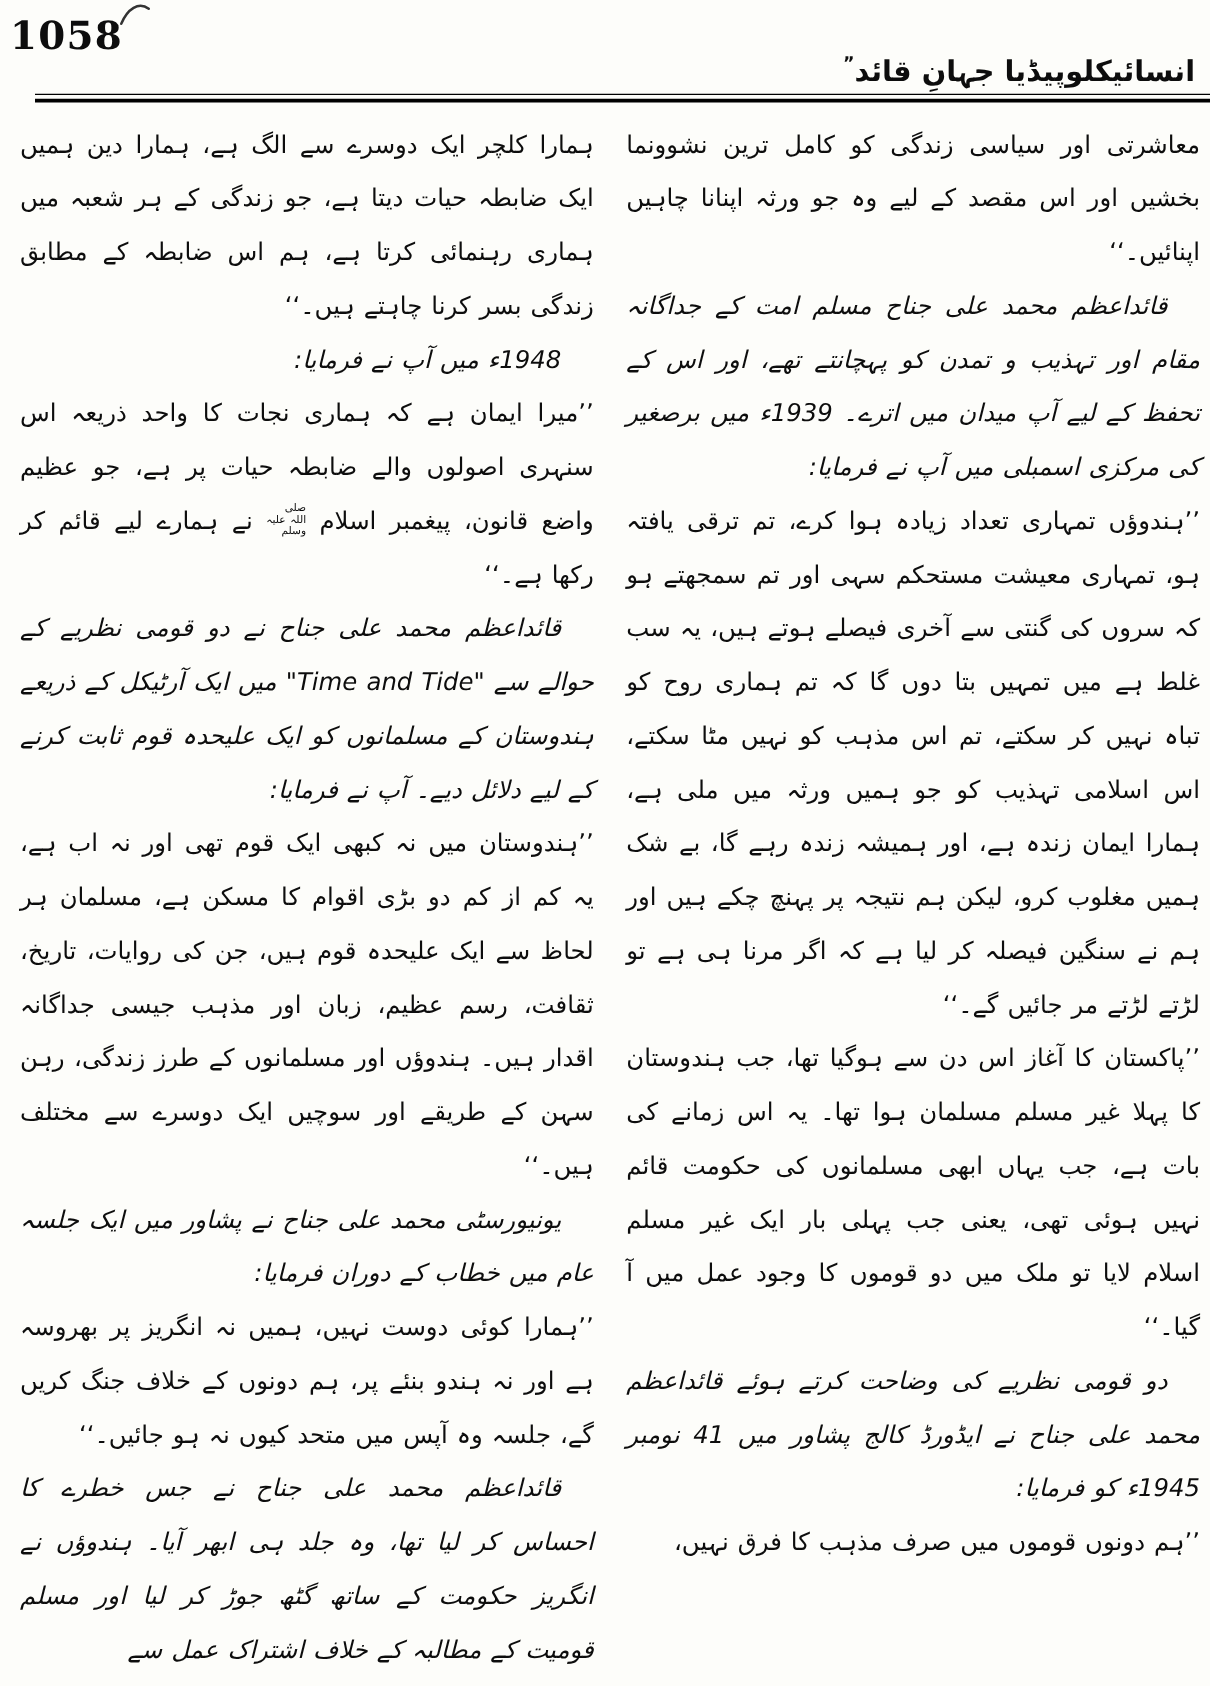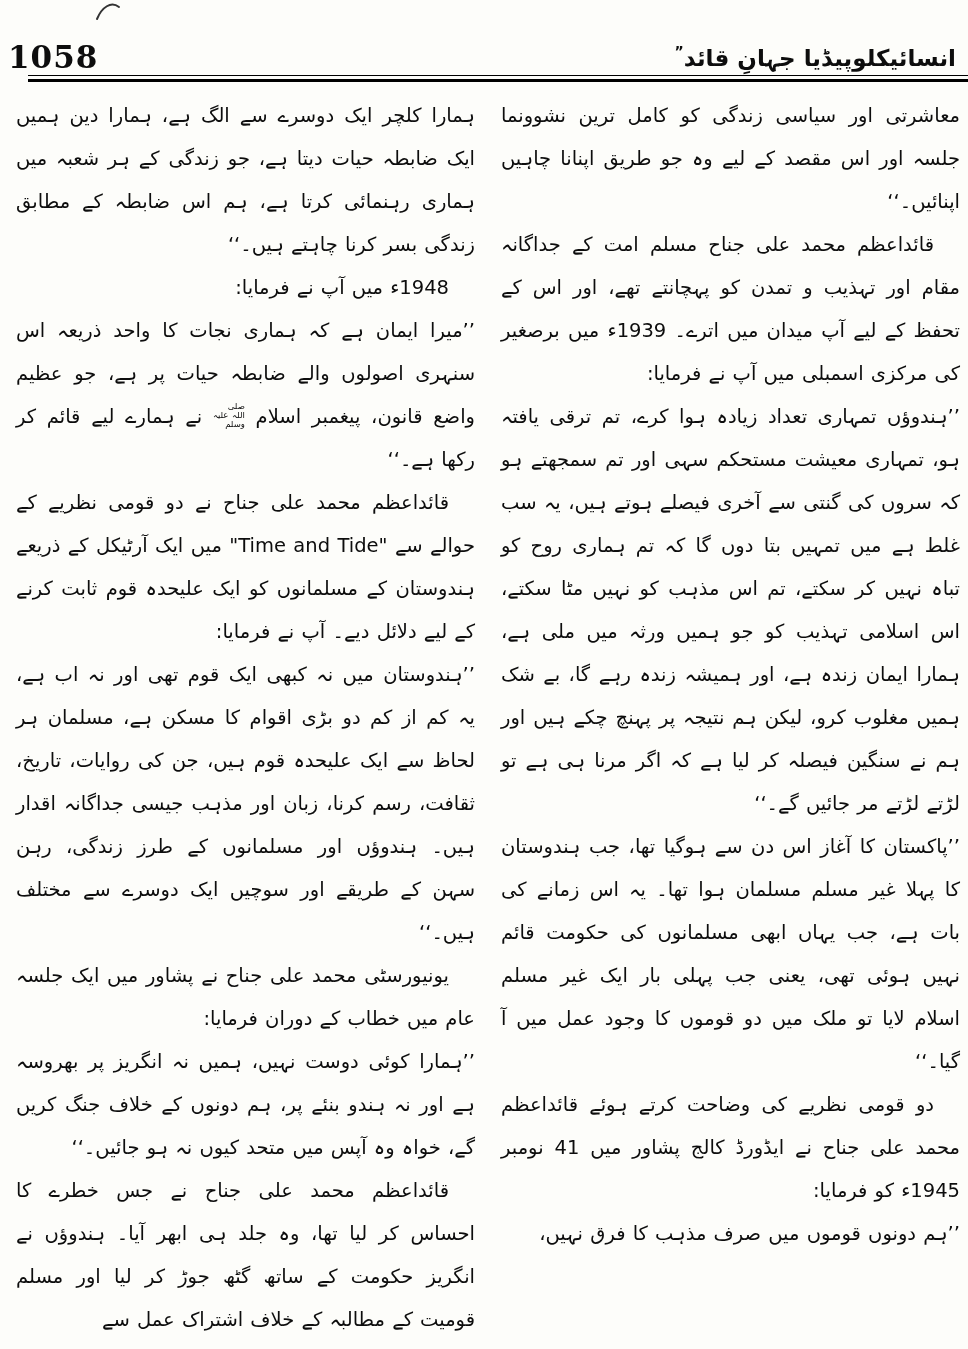--- a/index.html
+++ b/index.html
@@ -9,21 +9,21 @@
     margin:0 auto;
     background:#fdfdfa;
     overflow:hidden;
     font-family:"DejaVu Sans", sans-serif;
     color:#0d0d0d;
   }
   
   .header {
     display:flex;
     justify-content:space-between;
-    align-items:flex-end;
+    align-items:flex-start;
     padding:4px 10px 0 8px;
   }
   .page-number {
     font-family:"DejaVu Serif", serif;
     font-weight:bold;
     font-size:31px;
     letter-spacing:1px;
     line-height:1.1;
     padding-top:8px;
   }
@@ -62,21 +62,21 @@
     width:459px;
     direction:rtl;
   }
   .col p {
     margin:0;
     font-size:19.5px;
     line-height:43px;
     text-align:justify;
     word-spacing:1px;
   }
-  .para { text-indent:26px; }
+  .para { text-indent:26px;font-style:italic; }
   .quote, .quote-cont {
     margin-right:13px;
     margin-left:46px;
   }
   .sallallahu {
     display:inline-block;
     width:32px;
     font-size:8.5px;
     line-height:1.05;
     text-align:right;
@@ -95,33 +95,33 @@
 
   <div class="header">
     <div class="page-number">1058</div>
     <div class="header-title"><span>انسائیکلوپیڈیا جہانِ قائد</span><span class="title-mark">”</span></div>
   </div>
   <div class="header-rule"></div>
 
   <div class="columns">
 
     <div class="col">
-      <p class="quote-cont">معاشرتی اور سیاسی زندگی کو کامل ترین نشوونما جلسہ اور اس مقصد کے لیے وہ جو طریق اپنانا چاہیں اپنائیں۔‘‘</p>
+      <p class="quote-cont">معاشرتی اور سیاسی زندگی کو کامل ترین نشوونما بخشیں اور اس مقصد کے لیے وہ جو ورثہ اپنانا چاہیں اپنائیں۔‘‘</p>
       <p class="para">قائداعظم محمد علی جناح مسلم امت کے جداگانہ مقام اور تہذیب و تمدن کو پہچانتے تھے، اور اس کے تحفظ کے لیے آپ میدان میں اترے۔ 1939ء میں برصغیر کی مرکزی اسمبلی میں آپ نے فرمایا:</p>
       <p class="quote">’’ہندوؤں تمہاری تعداد زیادہ ہوا کرے، تم ترقی یافتہ ہو، تمہاری معیشت مستحکم سہی اور تم سمجھتے ہو کہ سروں کی گنتی سے آخری فیصلے ہوتے ہیں، یہ سب غلط ہے میں تمہیں بتا دوں گا کہ تم ہماری روح کو تباہ نہیں کر سکتے، تم اس مذہب کو نہیں مٹا سکتے، اس اسلامی تہذیب کو جو ہمیں ورثہ میں ملی ہے، ہمارا ایمان زندہ ہے، اور ہمیشہ زندہ رہے گا، بے شک ہمیں مغلوب کرو، لیکن ہم نتیجہ پر پہنچ چکے ہیں اور ہم نے سنگین فیصلہ کر لیا ہے کہ اگر مرنا ہی ہے تو لڑتے لڑتے مر جائیں گے۔‘‘</p>
       <p class="quote">’’پاکستان کا آغاز اس دن سے ہوگیا تھا، جب ہندوستان کا پہلا غیر مسلم مسلمان ہوا تھا۔ یہ اس زمانے کی بات ہے، جب یہاں ابھی مسلمانوں کی حکومت قائم نہیں ہوئی تھی، یعنی جب پہلی بار ایک غیر مسلم اسلام لایا تو ملک میں دو قوموں کا وجود عمل میں آ گیا۔‘‘</p>
       <p class="para">دو قومی نظریے کی وضاحت کرتے ہوئے قائداعظم محمد علی جناح نے ایڈورڈ کالج پشاور میں 41 نومبر 1945ء کو فرمایا:</p>
       <p class="quote">’’ہم دونوں قوموں میں صرف مذہب کا فرق نہیں،</p>
     </div>
 
     <div class="col">
       <p class="quote-cont">ہمارا کلچر ایک دوسرے سے الگ ہے، ہمارا دین ہمیں ایک ضابطہ حیات دیتا ہے، جو زندگی کے ہر شعبہ میں ہماری رہنمائی کرتا ہے، ہم اس ضابطہ کے مطابق زندگی بسر کرنا چاہتے ہیں۔‘‘</p>
       <p class="para">1948ء میں آپ نے فرمایا:</p>
       <p class="quote"><span>’’میرا ایمان ہے کہ ہماری نجات کا واحد ذریعہ اس سنہری اصولوں والے ضابطہ حیات پر ہے، جو عظیم واضع قانون، پیغمبر اسلام</span> <span class="sallallahu">صلی اللہ علیہ وسلم</span> <span>نے ہمارے لیے قائم کر رکھا ہے۔‘‘</span></p>
       <p class="para">قائداعظم محمد علی جناح نے دو قومی نظریے کے حوالے سے "Time and Tide" میں ایک آرٹیکل کے ذریعے ہندوستان کے مسلمانوں کو ایک علیحدہ قوم ثابت کرنے کے لیے دلائل دیے۔ آپ نے فرمایا:</p>
-      <p class="quote">’’ہندوستان میں نہ کبھی ایک قوم تھی اور نہ اب ہے، یہ کم از کم دو بڑی اقوام کا مسکن ہے، مسلمان ہر لحاظ سے ایک علیحدہ قوم ہیں، جن کی روایات، تاریخ، ثقافت، رسم کرنا، زبان اور مذہب جیسی جداگانہ اقدار ہیں۔ ہندوؤں اور مسلمانوں کے طرز زندگی، رہن سہن کے طریقے اور سوچیں ایک دوسرے سے مختلف ہیں۔‘‘</p>
+      <p class="quote">’’ہندوستان میں نہ کبھی ایک قوم تھی اور نہ اب ہے، یہ کم از کم دو بڑی اقوام کا مسکن ہے، مسلمان ہر لحاظ سے ایک علیحدہ قوم ہیں، جن کی روایات، تاریخ، ثقافت، رسم عظیم، زبان اور مذہب جیسی جداگانہ اقدار ہیں۔ ہندوؤں اور مسلمانوں کے طرز زندگی، رہن سہن کے طریقے اور سوچیں ایک دوسرے سے مختلف ہیں۔‘‘</p>
       <p class="para">یونیورسٹی محمد علی جناح نے پشاور میں ایک جلسہ عام میں خطاب کے دوران فرمایا:</p>
-      <p class="quote">’’ہمارا کوئی دوست نہیں، ہمیں نہ انگریز پر بھروسہ ہے اور نہ ہندو بنئے پر، ہم دونوں کے خلاف جنگ کریں گے، خواہ وہ آپس میں متحد کیوں نہ ہو جائیں۔‘‘</p>
+      <p class="quote">’’ہمارا کوئی دوست نہیں، ہمیں نہ انگریز پر بھروسہ ہے اور نہ ہندو بنئے پر، ہم دونوں کے خلاف جنگ کریں گے، جلسہ وہ آپس میں متحد کیوں نہ ہو جائیں۔‘‘</p>
       <p class="para">قائداعظم محمد علی جناح نے جس خطرے کا احساس کر لیا تھا، وہ جلد ہی ابھر آیا۔ ہندوؤں نے انگریز حکومت کے ساتھ گٹھ جوڑ کر لیا اور مسلم قومیت کے مطالبہ کے خلاف اشتراک عمل سے</p>
     </div>
 
   </div>
 </div>
 
 </body></html>

